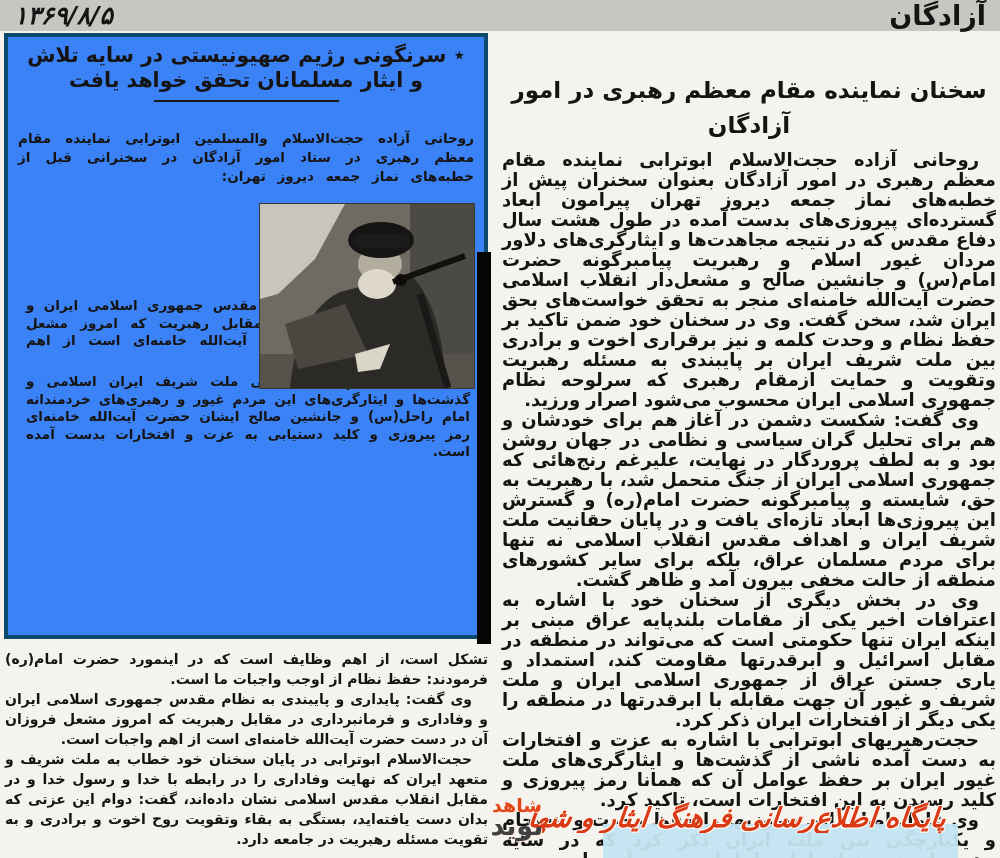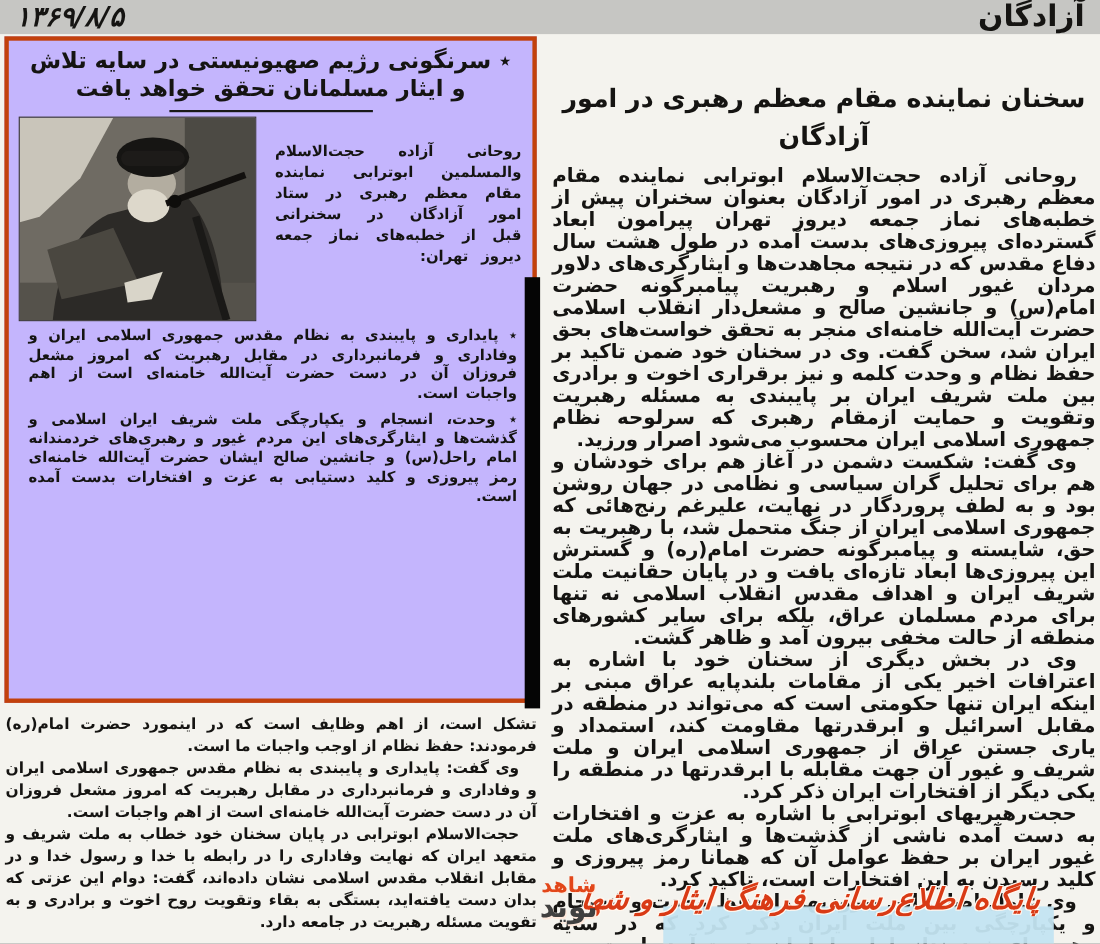--- a/index.html
+++ b/index.html
@@ -21,38 +21,38 @@
     display: flex; justify-content: space-between; align-items: center;
     padding: 0 14px;
   }
   .masthead-title { font-size: 27px; font-weight: bold; line-height: 30px; }
   .masthead-date  { font-size: 25px; font-weight: bold; font-style: italic; letter-spacing: 2px; }
 
   
   .left-box {
     position: absolute; top: 33px; left: 4px;
     width: 484px; height: 606px;
-    background: #c4b5fd;
-    border: 4px solid #c2410c;
+    background: #3b82f6;
+    border: 4px solid #0c4a6e;
     padding: 6px 10px;
     overflow: hidden;
   }
   .divider-bar {
     position: absolute; left: 477px; top: 252px;
     width: 14px; height: 392px;
     background: #050505;
   }
   .left-headline {
     font-size: 20.5px; font-weight: bold;
     text-align: center; line-height: 25px;
     letter-spacing: 0.5px;
   }
   .headline-rule { width: 185px; height: 2px; background: #1a1a1a; margin: 7px auto 5px; }
 
-  .photo-row { display: flex; gap: 18px; margin-top: 3px; height: 184px; }
+  .photo-row { display: flex; gap: 18px; margin-top: 3px; height: 184px; flex-direction: column; }
   .caption {
     flex: 1;
     font-size: 13.5px; font-weight: bold;
     line-height: 19px; text-align: justify;
     word-spacing: 7px; padding-top: 22px;
   }
   .photo {
     width: 214px; height: 184px;
     background: #6e6a62; position: relative; flex: none;
     outline: 1px solid #3a3833;

